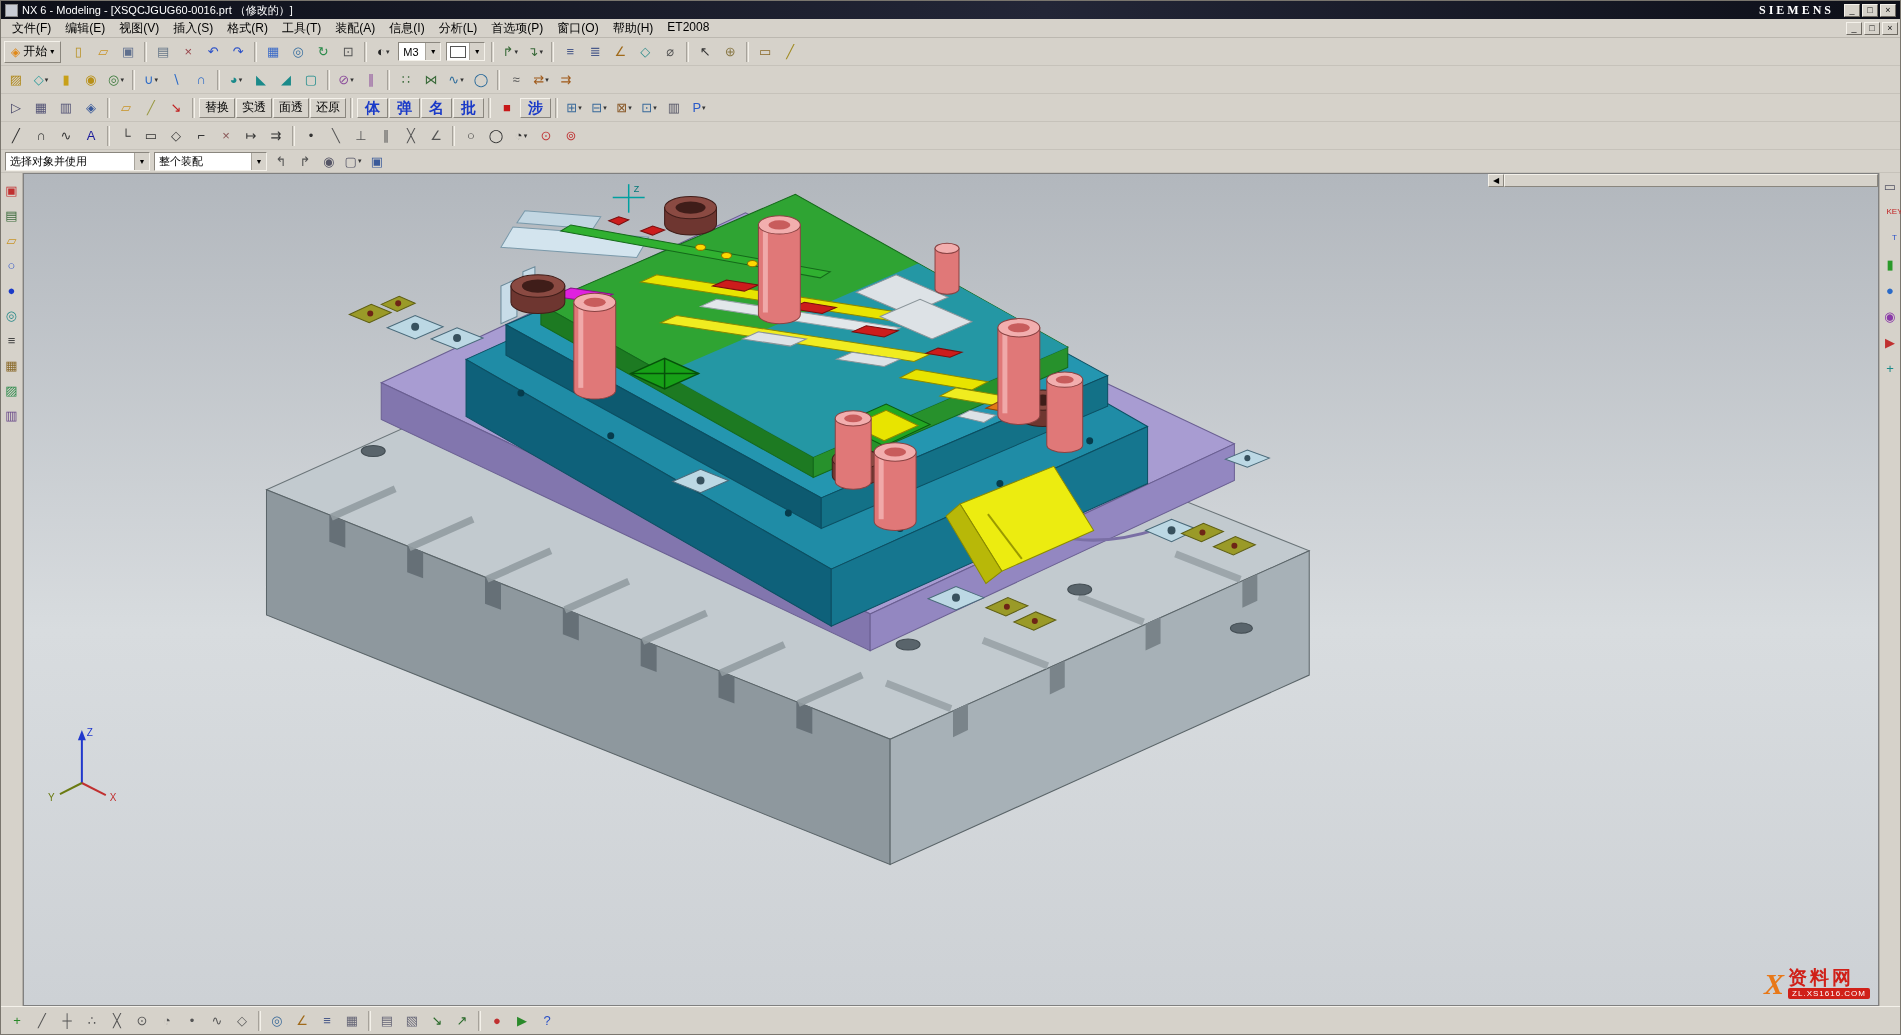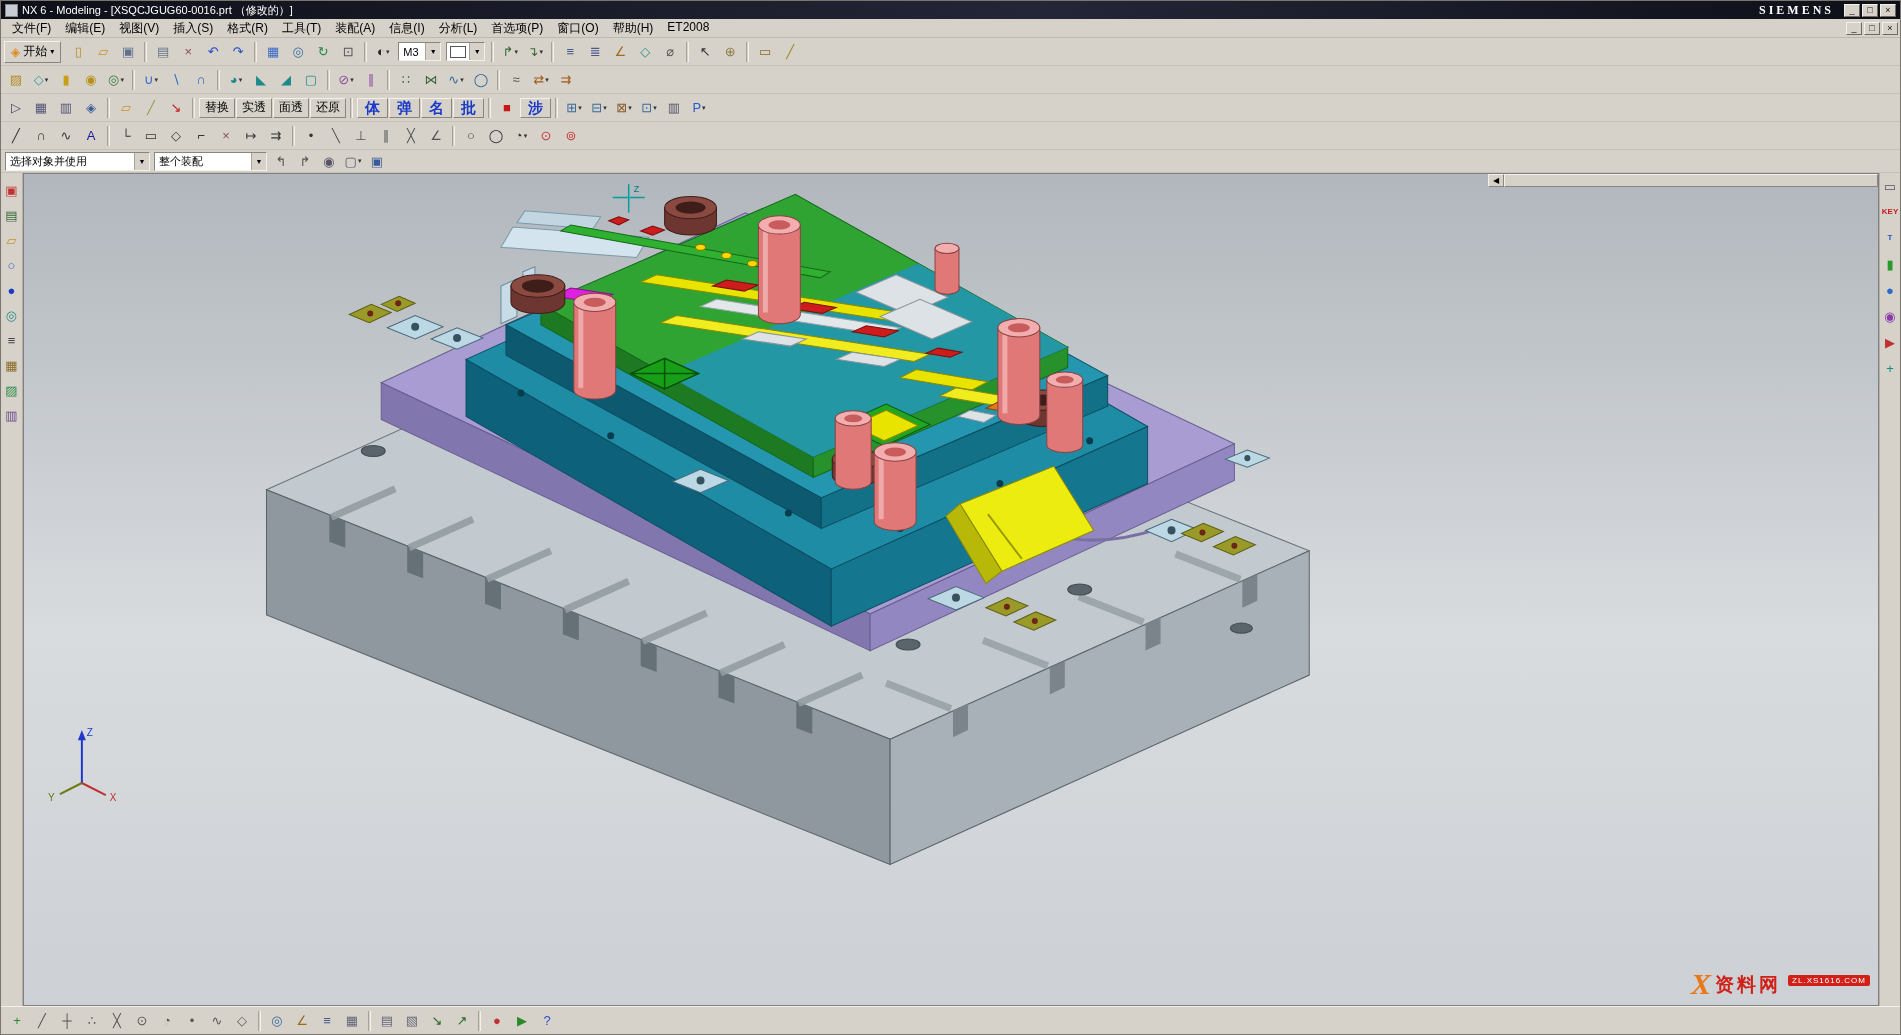--- a/index.html
+++ b/index.html
@@ -13,21 +13,21 @@
 .winbtns{display:flex;gap:2px;}
 .winbtn{width:16px;height:13px;background:#d6d2ca;border:1px solid;border-color:#f4f1ea #6e6a62 #6e6a62 #f4f1ea;font-size:9px;line-height:10px;text-align:center;color:#111;cursor:default;}
 
 .menubar{height:19px;display:flex;align-items:center;font-size:12px;padding-left:4px;background:#d6d2ca;border-bottom:1px solid #bcb8b0;flex:0 0 auto;}
 .menu-item{padding:1px 7px;white-space:nowrap;}
 .mdi-btns{margin-left:auto;display:flex;gap:2px;margin-right:2px;}
 
 .tb-row{height:28px;display:flex;align-items:center;padding:2px 3px;background:#d6d2ca;border-bottom:1px solid #c6c2ba;flex:0 0 auto;gap:1px;overflow:hidden;}
 .tb-btn{min-width:24px;height:22px;display:inline-flex;align-items:center;justify-content:center;background:#d6d2ca;border:1px solid #d6d2ca;position:relative;padding:0 1px;}
 .tb-btn .glyph{font-size:13px;line-height:1;}
-.tb-btn .glyph.lbl{font-size:8px;font-weight:bold;}
+.tb-btn .glyph.lbl{font-size:8px;font-weight:normal;padding-left:9px;}
 .tb-btn .dd{font-size:7px;margin-left:1px;color:#333;}
 .tb-sep{width:3px;height:20px;border-left:1px solid #a6a29a;border-right:1px solid #f4f1ea;margin:0 3px;flex:0 0 auto;}
 .tb-textbtn{height:20px;padding:0 5px;font-size:12px;background:#d6d2ca;border:1px solid;border-color:#f4f1ea #8a867e #8a867e #f4f1ea;white-space:nowrap;}
 .tb-textbtn.big{font-size:15px;font-weight:bold;color:#1a3ac8;padding:0 7px;font-family:"Liberation Serif",serif;}
 .start-btn{display:inline-flex;align-items:center;gap:3px;height:22px;padding:0 6px;border:1px solid;border-color:#f4f1ea #8a867e #8a867e #f4f1ea;background:#d6d2ca;font-size:12px;margin-right:4px;}
 .start-btn .glyph{color:#e08818;font-size:12px;}
 .start-btn .dd{font-size:8px;}
 
 .combo{display:inline-flex;height:19px;border:1px solid;border-color:#8a867e #f4f1ea #f4f1ea #8a867e;background:#fff;font-size:11px;align-items:center;margin:0 2px;}
 .combo-val{padding:0 4px;min-width:26px;white-space:nowrap;}
@@ -45,21 +45,21 @@
 .left-rail{width:22px;background:#d6d2ca;border-right:1px solid #b4b0a8;display:flex;flex-direction:column;align-items:center;padding-top:8px;gap:7px;flex:0 0 auto;}
 .right-rail{width:21px;background:#d6d2ca;border-left:1px solid #b4b0a8;display:flex;flex-direction:column;align-items:center;padding-top:4px;gap:8px;flex:0 0 auto;}
 .left-rail .tb-btn,.right-rail .tb-btn{min-width:18px;width:18px;height:18px;}
 .viewport{flex:1 1 auto;position:relative;background:linear-gradient(#b2b7bd,#d8dcdf 55%,#cdd1d5);border:1px solid #808080;overflow:hidden;}
 .scene{position:absolute;left:0;top:0;width:100%;height:100%;}
 .msgline-ext{position:absolute;top:0;right:0;width:374px;height:13px;background:#d6d2ca;border:1px solid;border-color:#f4f1ea #8a867e #8a867e #f4f1ea;}
 .collapse-btn{position:absolute;top:0;right:374px;width:16px;height:13px;background:#d6d2ca;border:1px solid;border-color:#f4f1ea #8a867e #8a867e #f4f1ea;font-size:8px;line-height:11px;text-align:center;}
 
 .watermark{position:absolute;right:8px;bottom:6px;display:flex;align-items:center;gap:4px;}
 .wm-x{font-size:30px;font-weight:bold;color:#e87818;font-style:italic;line-height:1;font-family:"Liberation Serif",serif;}
-.wm-col{display:flex;flex-direction:row;align-items:flex-start;gap:7px;}
+.wm-col{display:flex;flex-direction:column;align-items:flex-start;gap:1px;}
 .wm-site{color:#d02018;font-size:19px;font-weight:bold;letter-spacing:3px;line-height:1;}
 .wm-url{background:#d02018;color:#fff;font-size:8px;padding:1px 4px;border-radius:2px;letter-spacing:1px;}
 
 .bottombar{height:28px;display:flex;align-items:center;background:#d6d2ca;border-top:1px solid #f4f1ea;padding:2px 4px;gap:1px;flex:0 0 auto;}
 </style>
 </head>
 <body>
 
 <div class="window">
 

